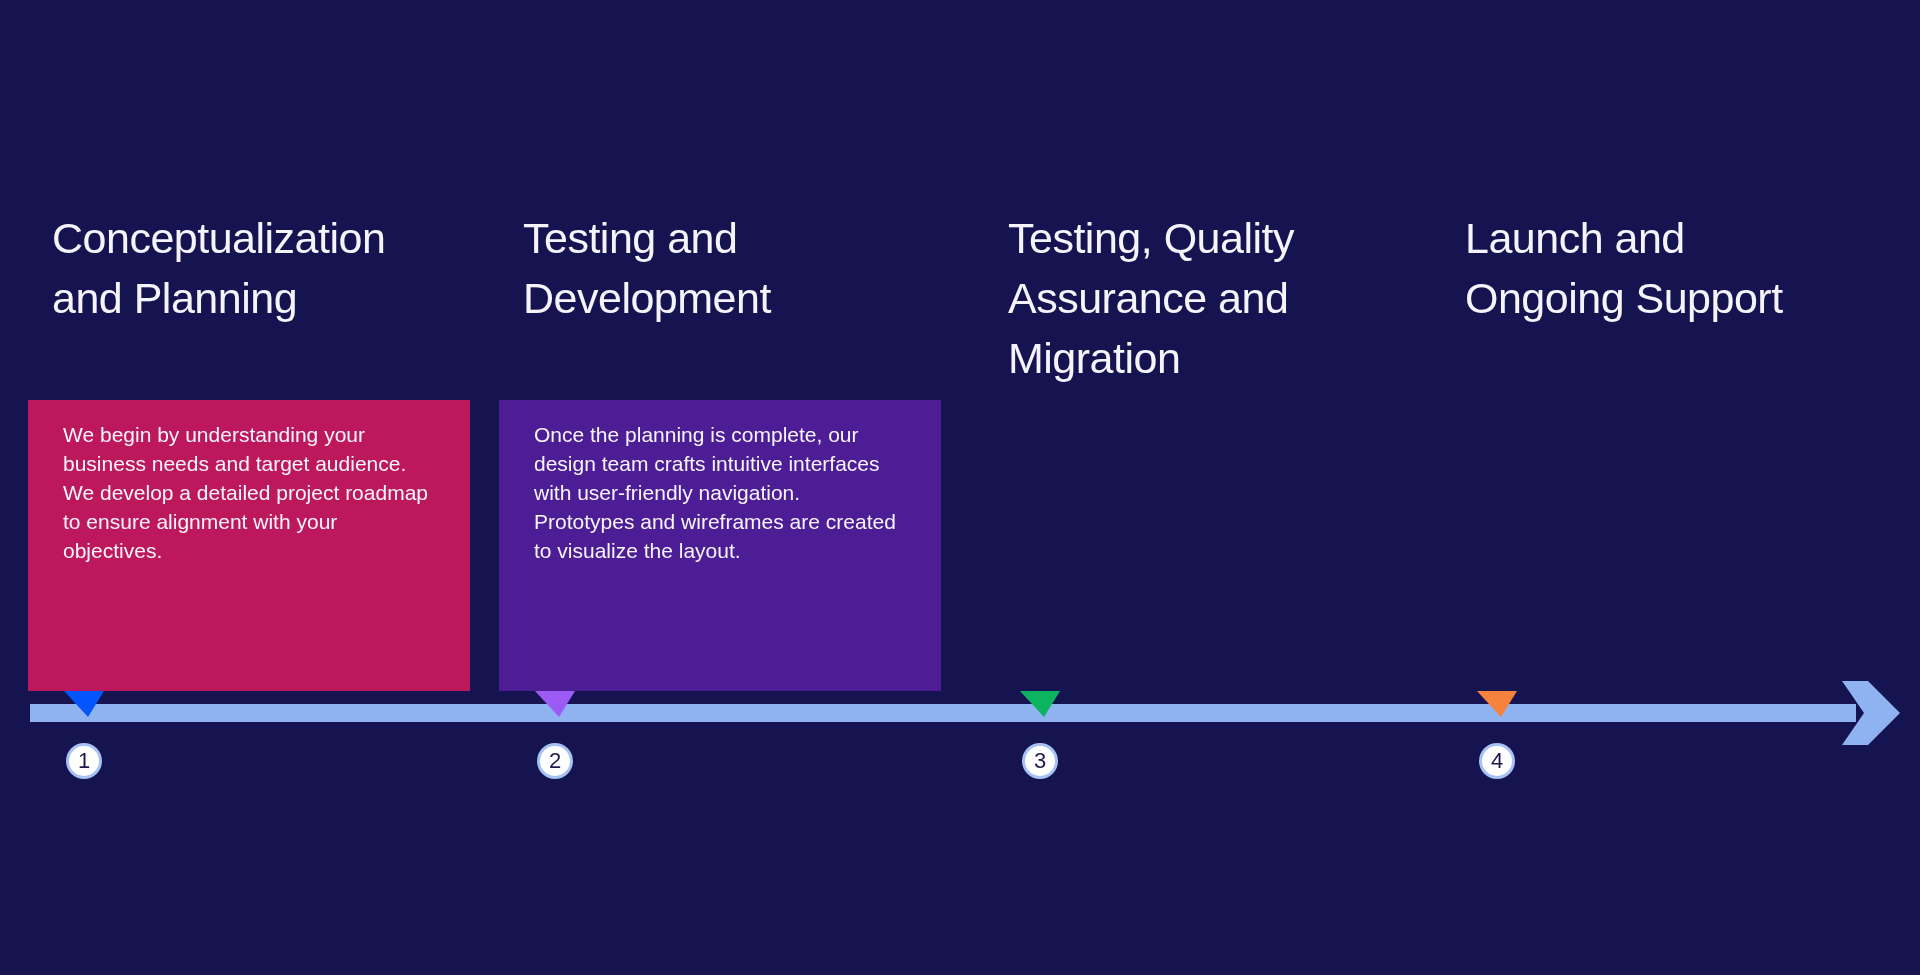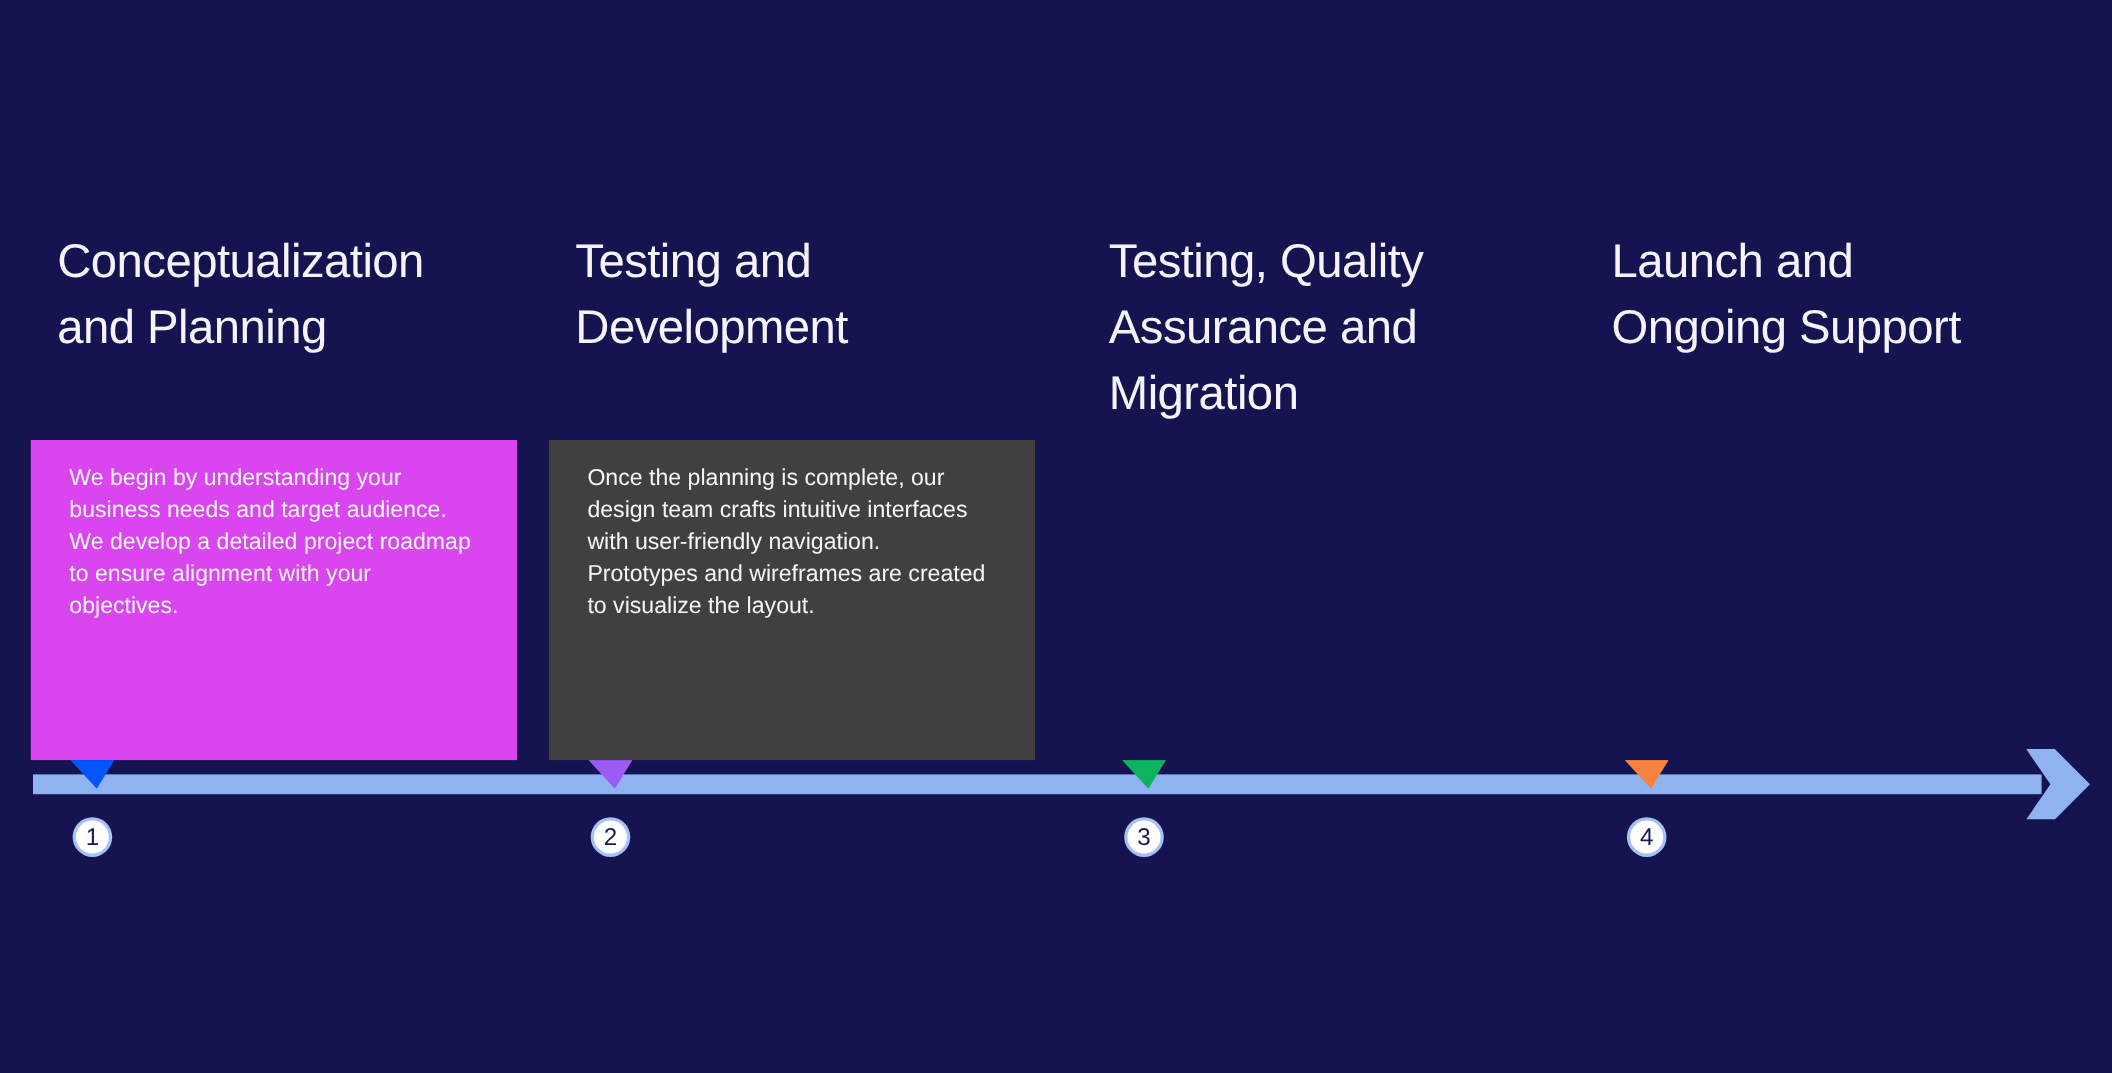--- a/index.html
+++ b/index.html
@@ -98,30 +98,30 @@
 <div class="canvas">
 
   <div class="timeline-bar" style="background-color: rgb(143, 178, 240);"></div>
 
   <svg class="timeline-arrow" viewBox="0 0 58 64">
     <polygon points="0,0 26,0 58,32 26,64 0,64 22,32" style="fill: rgb(143, 178, 240);"></polygon>
   </svg>
 
   <div class="step col-0">
     <div class="step-title">Conceptualization and Planning</div>
-    <div class="step-card" style="background-color: #d946ef;">
+    <div class="step-card" style="background-color: #be185d;">
       <div class="step-desc">We begin by understanding your business needs and target audience. We develop a detailed project roadmap to ensure alignment with your objectives.</div>
     </div>
     <div class="card-tail" style="background-color: rgb(4, 85, 251);"></div>
     <div class="step-marker">1</div>
   </div>
 
   <div class="step col-1">
     <div class="step-title">Testing and Development</div>
-    <div class="step-card" style="background-color: #404040;">
+    <div class="step-card" style="background-color: #4c1d95;">
       <div class="step-desc">Once the planning is complete, our design team crafts intuitive interfaces with user-friendly navigation. Prototypes and wireframes are created to visualize the layout.</div>
     </div>
     <div class="card-tail" style="background-color: rgb(157, 91, 245);"></div>
     <div class="step-marker">2</div>
   </div>
 
   <div class="step col-2">
     <div class="step-title">Testing, Quality Assurance and Migration</div>
     <div class="card-tail" style="background-color: rgb(12, 180, 95);"></div>
     <div class="step-marker">3</div>

